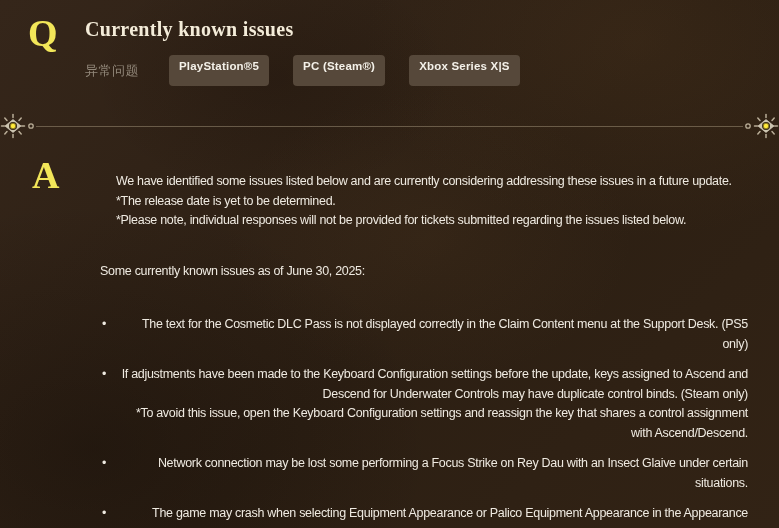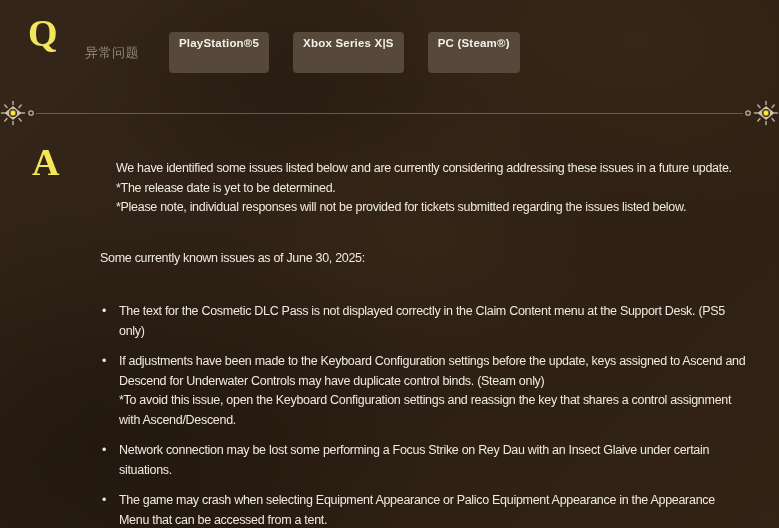--- a/index.html
+++ b/index.html
@@ -36,21 +36,21 @@
   .q-content{padding-top:4px;}
   .title{
     margin:0;font-family:"Liberation Serif","DejaVu Serif",serif;
     font-size:20px;font-weight:700;color:var(--cream);letter-spacing:.3px;
   }
   .meta-row{display:flex;align-items:center;gap:24px;margin-top:14px;}
   .cn-label{color:var(--muted);font-size:13px;margin-right:6px;letter-spacing:.5px;}
   .badge{
     background:var(--badge);color:#f4f1e9;
     font-size:11.5px;font-weight:700;letter-spacing:.2px;
-    padding:5px 10px 24px;border-radius:4px;white-space:nowrap;
+    padding:5px 10px 14px;border-radius:4px;white-space:nowrap;
   }
 
   
   .divider{display:flex;align-items:center;margin-top:26px;height:28px;}
   .divider .hline{flex:1;height:1px;background:var(--line);}
   .divider svg{flex:none;display:block;}
   .divider .flip{transform:scaleX(-1);}
 
   
   .a-row{display:flex;padding:16px 0 0 30px;}
@@ -60,35 +60,36 @@
     color:var(--yellow);width:70px;flex:none;padding-left:2px;
   }
   .a-content{
     width:648px;font-size:12.5px;line-height:19.5px;letter-spacing:-.3px;
   }
   .intro{margin:16px;white-space:pre-line;}
   .asof{margin:31px 0 0;}
   .issues{list-style:none;margin:34px 0 0;padding:0;}
   .issues li{display:flex;margin-bottom:11px;}
   .bullet{width:19px;flex:none;padding-left:2px;}
-  .issue-text{flex:1;white-space:pre-line;}
+  .issue-text{flex:1;white-space:pre-line;text-align:right;}
 </style>
 </head>
 <body>
 
 <div class="page">
 
   <header class="q-row">
     <div class="q-mark">Q</div>
     <div class="q-content">
+      <h1 class="title">Currently known issues</h1>
       <div class="meta-row">
         <span class="cn-label">异常问题</span>
         <span class="badge">PlayStation®5</span>
+        <span class="badge">PC (Steam®)</span>
         <span class="badge">Xbox Series X|S</span>
-        <span class="badge">PC (Steam®)</span>
       </div>
     </div>
   </header>
 
   <div class="divider">
     <svg width="36" height="28" viewBox="0 0 36 28">
       <g stroke="#b9ad97" stroke-width="1.5" stroke-linecap="round">
         <line x1="21.5" y1="14" x2="24.5" y2="14"></line>
         <line x1="4.5" y1="14" x2="1.5" y2="14"></line>
         <line x1="13" y1="5.5" x2="13" y2="2.5"></line>

